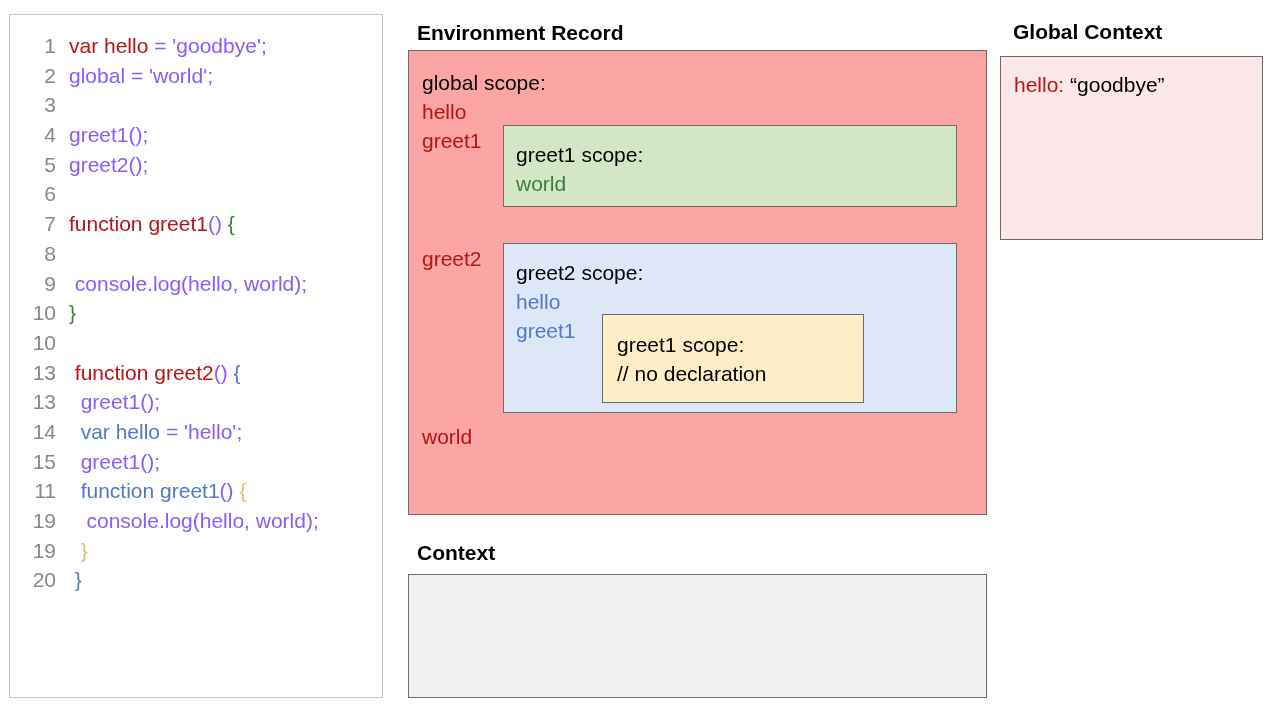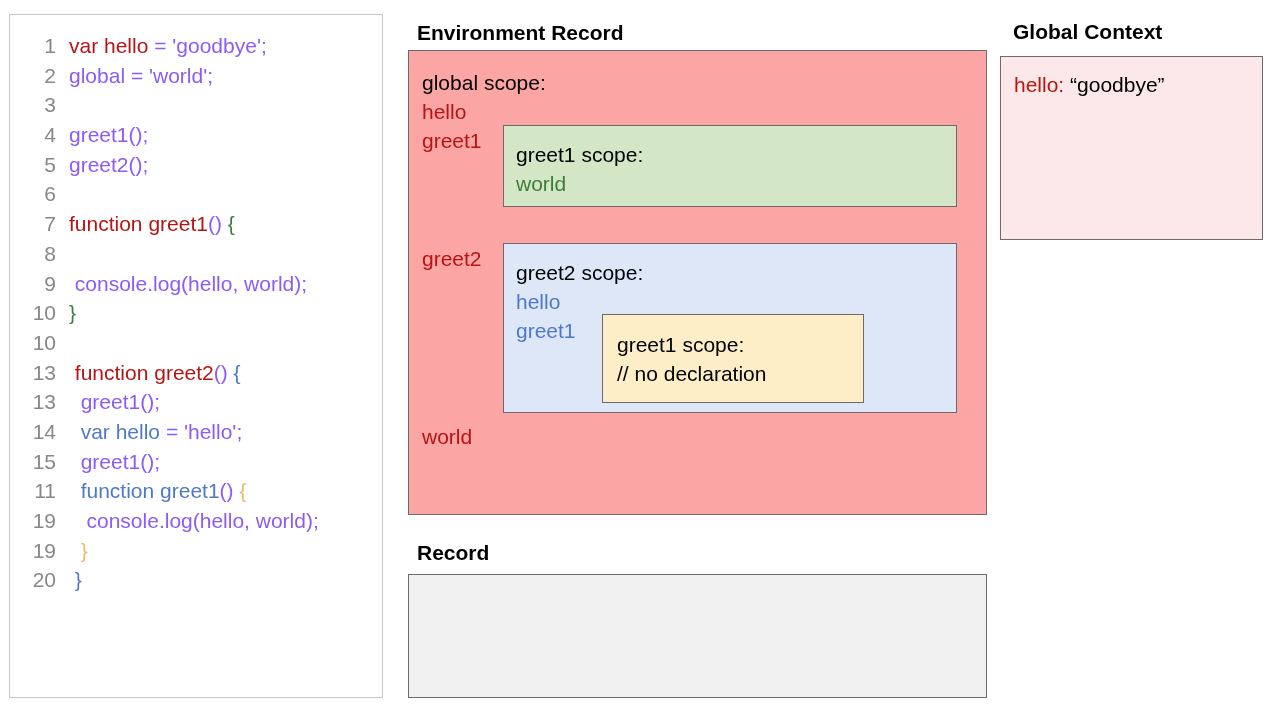--- a/index.html
+++ b/index.html
@@ -221,21 +221,21 @@
     <span class="scope-label" id="greet2-var-hello">hello</span>
     <span class="scope-label" id="greet2-var-greet1">greet1</span>
 
     <div id="inner-greet1-box">
       <span class="scope-label" id="inner-greet1-heading">greet1 scope:</span>
       <span class="scope-label" id="inner-greet1-note">// no declaration</span>
     </div>
   </div>
 </div>
 
-<div class="section-title" id="console-title">Record</div>
+<div class="section-title" id="console-title">Context</div>
 <div id="console-box">
   <span></span>
 </div>
 
 <div class="section-title" id="global-title">Global Context</div>
 <div id="global-box">
   <div id="global-entry">
     <span class="gk">hello:</span><span>&nbsp;</span><span class="gv">“goodbye”</span>
   </div>
 </div>

